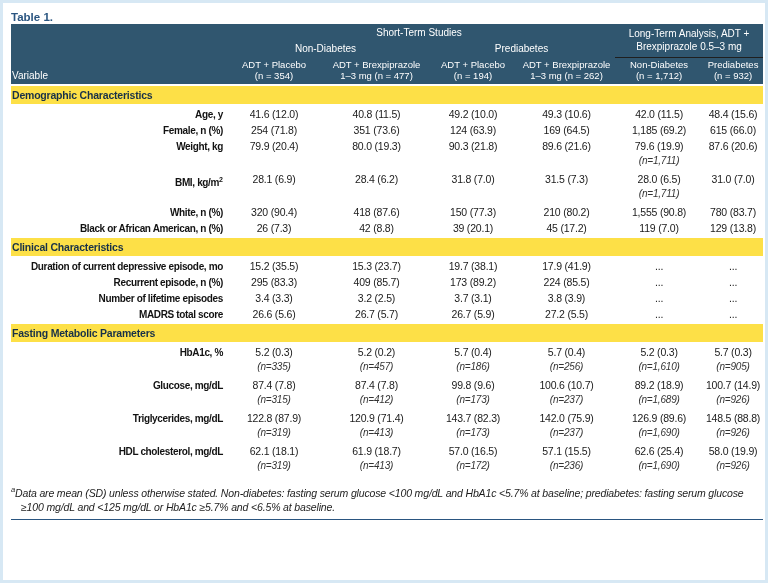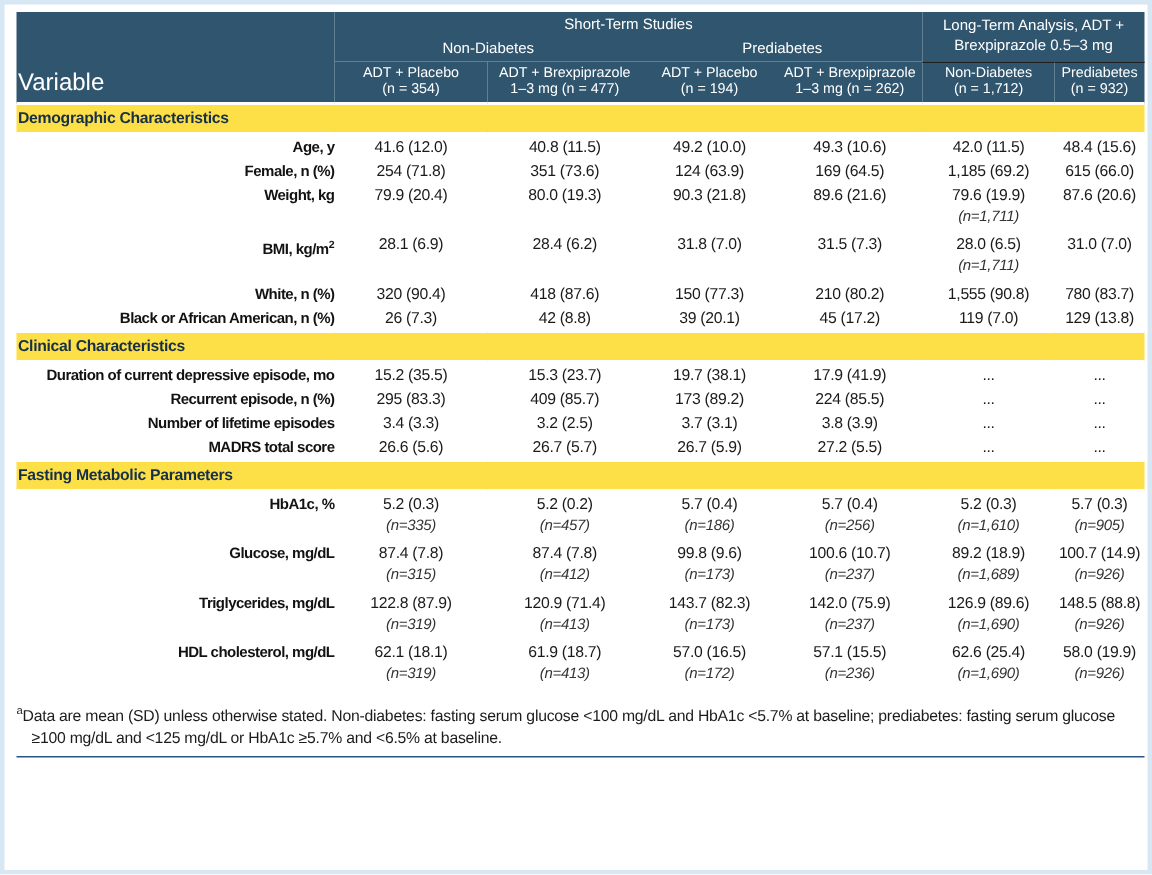--- a/index.html
+++ b/index.html
@@ -13,21 +13,21 @@
   .table-title sup { font-size:9px; }
 
   table { width:752px; border-collapse:collapse; table-layout:fixed; }
   thead th {
     background:#30566f; color:#fff; font-size:9.5px; font-weight:normal;
     text-align:center; vertical-align:bottom; padding:1px 1px 2px; line-height:1.25;
   }
   thead th.group-th { font-size:10px; vertical-align:middle; padding-top:3px; }
   thead th.sub-th { font-size:10px; }
   thead th.var-th {
-    text-align:left; vertical-align:bottom; font-size:16px; padding-left:1px;
+    text-align:left; vertical-align:bottom; font-size:10px; padding-left:1px;
   }
   thead tr:last-child th, thead th.var-th, thead th.lt-col { border-bottom:1.5px solid #1f1f1f; }
 
   .section-row td {
     background:#fde047; color:#173048; font-weight:bold; font-size:10.5px;
     padding:3px 0 3px 1px; border-top:2px solid #fff; border-bottom:2px solid #fff;
     letter-spacing:-0.2px;
   }
   td.row-label {
     font-weight:bold; font-size:10px; letter-spacing:-0.35px; color:#121212;
@@ -37,30 +37,31 @@
   td.row-label sup { font-size:7px; letter-spacing:0; }
   td.cell {
     text-align:center; font-size:10.5px; color:#1a1a1a; padding:1.5px 0;
     vertical-align:top; line-height:13px; letter-spacing:-0.2px;
   }
   td.cell .nval { font-style:italic; font-size:10px; color:#333; padding:1px 0 3px; }
 
   .footnotes { margin-top:7px; width:750px; }
   .footnote {
     margin:0; font-size:10.5px; line-height:14.5px; color:#1c1c1c;
-    padding-left:10px; text-indent:-10px; letter-spacing:-0.15px;
+    padding-left:10px; text-indent:-10px; letter-spacing:-0.15px;font-style:italic;
   }
   .footnote sup { font-size:7.5px; }
   .bottom-rule { height:0; border-top:1.5px solid #2a5580; margin-top:4px; width:752px; }
 </style>
 </head>
 <body>
 
 <div class="page">
 
+  <div class="table-label">Table 1.</div>
 
 
   <table>
     <colgroup>
       <col style="width:212px">
         <col style="width:102px">
         <col style="width:103px">
       <col style="width:90px">
         <col style="width:97px">
         <col style="width:88px">

